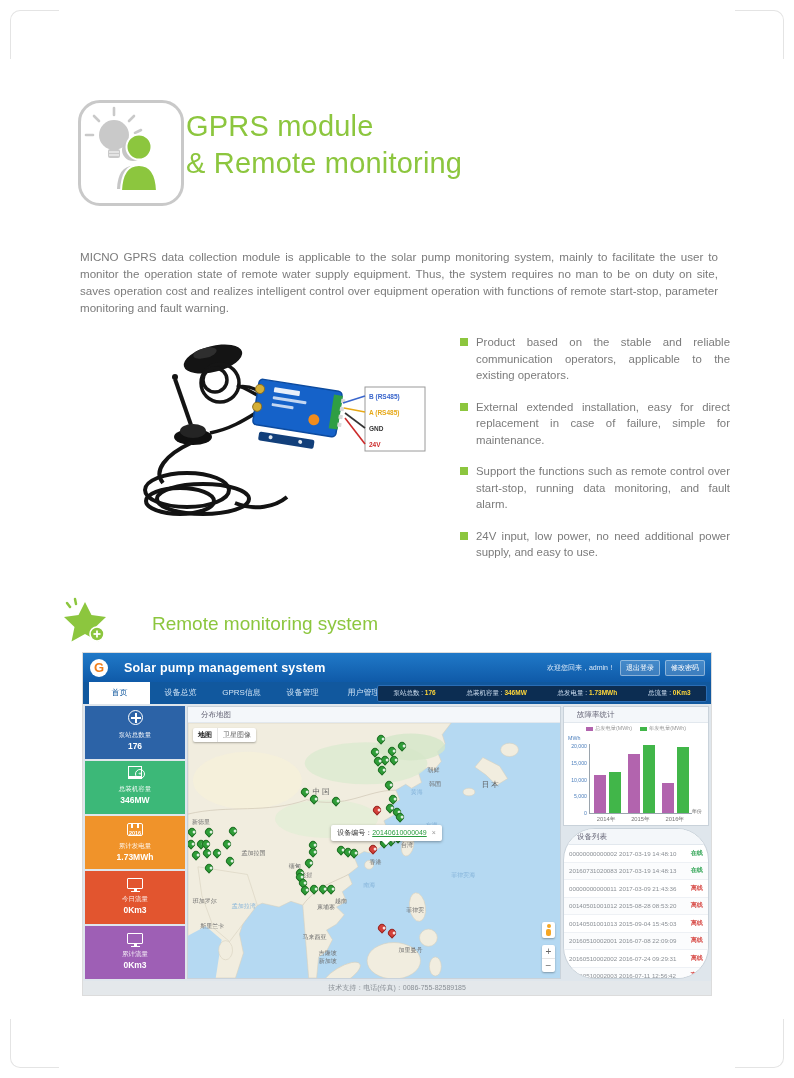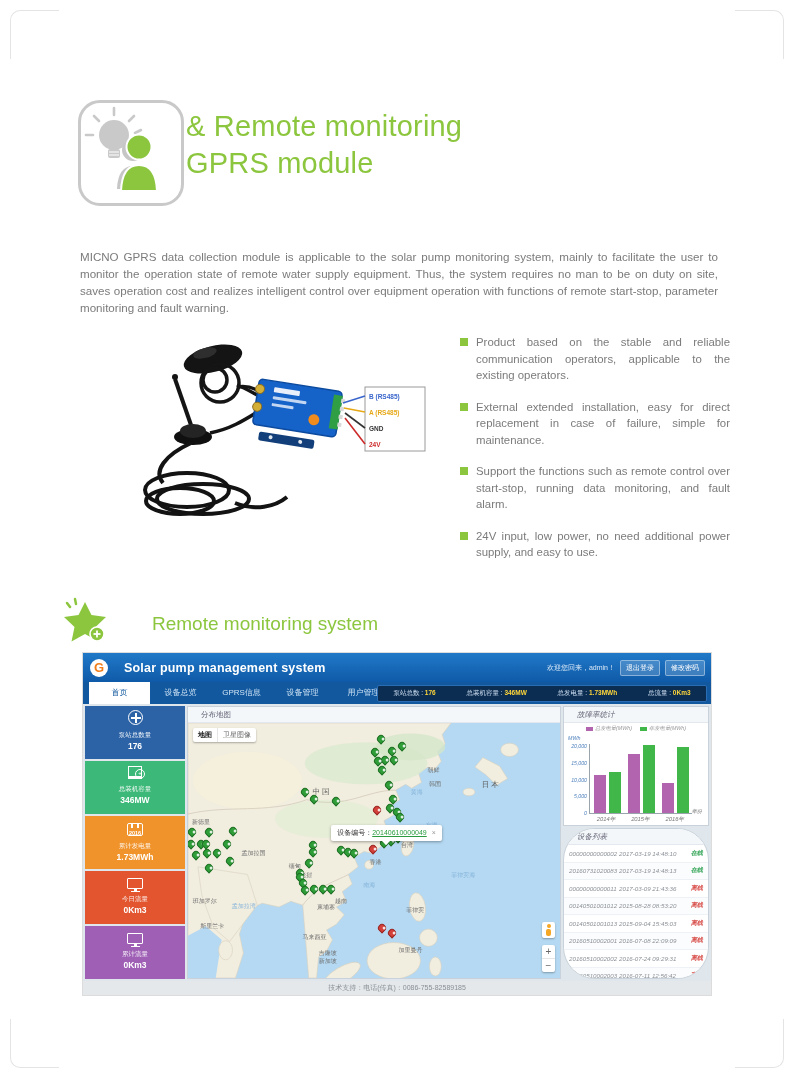--- a/index.html
+++ b/index.html
@@ -91,21 +91,21 @@
   .popup .close{color:#999;margin-left:5px;cursor:pointer;}
   .pegman{position:absolute;right:5px;bottom:40px;width:13px;height:16px;background:#fff;border-radius:2px;box-shadow:0 1px 2px rgba(0,0,0,.3);cursor:pointer;}
   .pegman::before{content:"";position:absolute;left:4.5px;top:2px;width:4px;height:4px;border-radius:50%;background:#f5a623;}
   .pegman::after{content:"";position:absolute;left:4px;top:7px;width:5px;height:7px;border-radius:2px;background:#f5a623;}
   .zoomctl{position:absolute;right:5px;bottom:6px;width:13px;background:#fff;border-radius:2px;box-shadow:0 1px 2px rgba(0,0,0,.3);
            display:flex;flex-direction:column;z-index:6;}
   .zoomctl span{height:13px;line-height:13px;text-align:center;font-size:10px;color:#666;cursor:pointer;}
   .zoomctl span:first-child{border-bottom:1px solid #e5e5e5;}
 
   
-  .rightcol{width:146px;display:flex;flex-direction:column;gap:2px;font-style:italic;}
+  .rightcol{width:146px;display:flex;flex-direction:column;gap:2px;}
   .chart-panel{height:120px;flex:0 0 auto;}
   .legend{display:flex;justify-content:center;gap:8px;height:11px;align-items:center;}
   .legend .li{display:flex;align-items:center;gap:2px;font-size:5.3px;color:#999;}
   .legend .sw{width:7px;height:4px;display:inline-block;}
   .chart-wrap{position:relative;flex:1;margin:2px 6px 1px 2px;}
   .yunit{position:absolute;left:2px;top:-1px;font-size:5.3px;color:#4f81bd;}
   .yticks{position:absolute;left:0;top:6px;bottom:10px;width:21px;display:flex;flex-direction:column;justify-content:space-between;align-items:flex-end;}
   .yticks span{font-size:5.2px;color:#4f81bd;line-height:5px;transform:translateY(2px);}
   .plot{position:absolute;left:23px;right:10px;top:8px;bottom:10px;border-left:1px solid #9aa4ad;border-bottom:1px solid #9aa4ad;
         display:flex;align-items:flex-end;justify-content:space-around;}
@@ -149,22 +149,22 @@
       <rect x="27" y="46" width="12" height="9" rx="2" fill="#c9c9c9"></rect>
       <line x1="28" y1="49" x2="38" y2="49" stroke="#fff" stroke-width="1"></line>
       <line x1="28" y1="52" x2="38" y2="52" stroke="#fff" stroke-width="1"></line>
       <circle cx="52" cy="47" r="11" fill="#c6c6c6"></circle>
       <path d="M36,86 q1,-23 16,-23 q15,0 16,23 z" fill="#c6c6c6"></path>
       <circle cx="58" cy="44" r="12.5" fill="#8CC63E" stroke="#fff" stroke-width="2"></circle>
       <path d="M40,88 q1,-26 18,-26 q17,0 18,26 z" fill="#8CC63E" stroke="#fff" stroke-width="2"></path>
     </svg>
   </div>
   <div class="hd-title">
+    <div>GPRS module</div>
     <div>&amp; Remote monitoring</div>
-    <div>GPRS module</div>
   </div>
 
   <p class="intro">MICNO GPRS data collection module is applicable to the solar pump monitoring system, mainly to facilitate the user to monitor the operation state of remote water supply equipment. Thus, the system requires no man to be on duty on site, saves operation cost and realizes intelligent control over equipment operation with functions of remote start-stop, parameter monitoring and fault warning.</p>
 
   <svg style="position:absolute;left:125px;top:325px;" width="305" height="240" viewBox="0 0 305 240">
 
     <ellipse cx="88" cy="34" rx="30" ry="13" fill="#141414" transform="rotate(-14 88 34)"></ellipse>
     <ellipse cx="80" cy="28" rx="12" ry="5" fill="#2e2e2e" transform="rotate(-14 80 28)"></ellipse>
     <g fill="none" stroke="#151515" stroke-width="3.5">
       <circle cx="95" cy="58" r="19"></circle>

